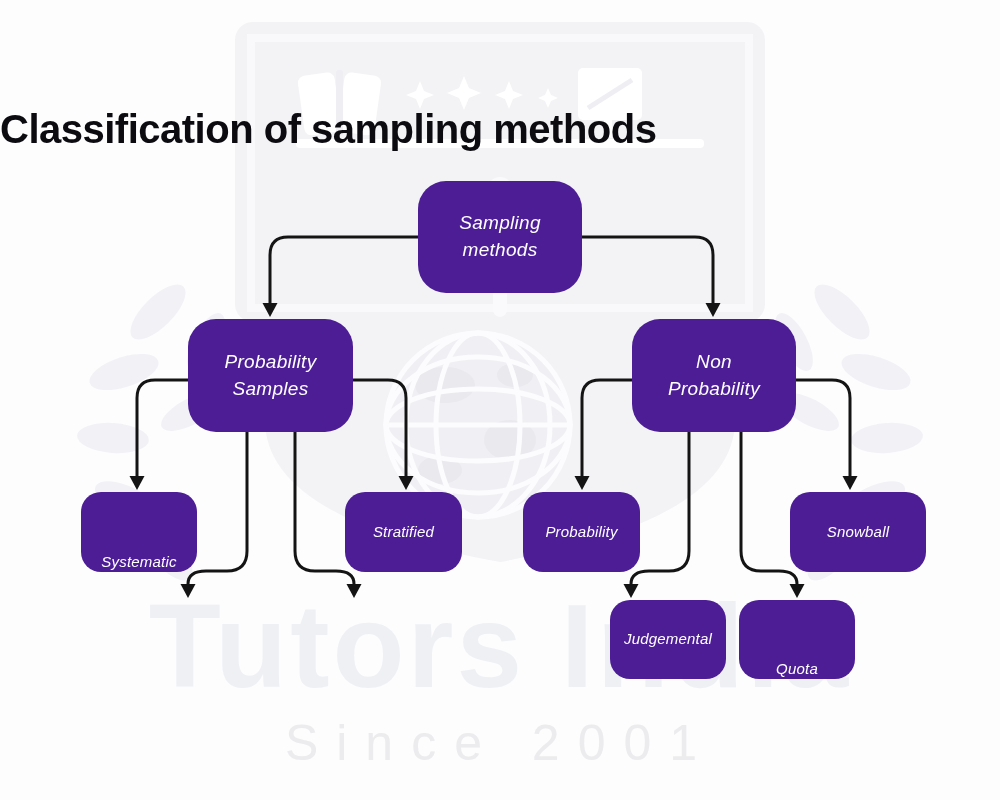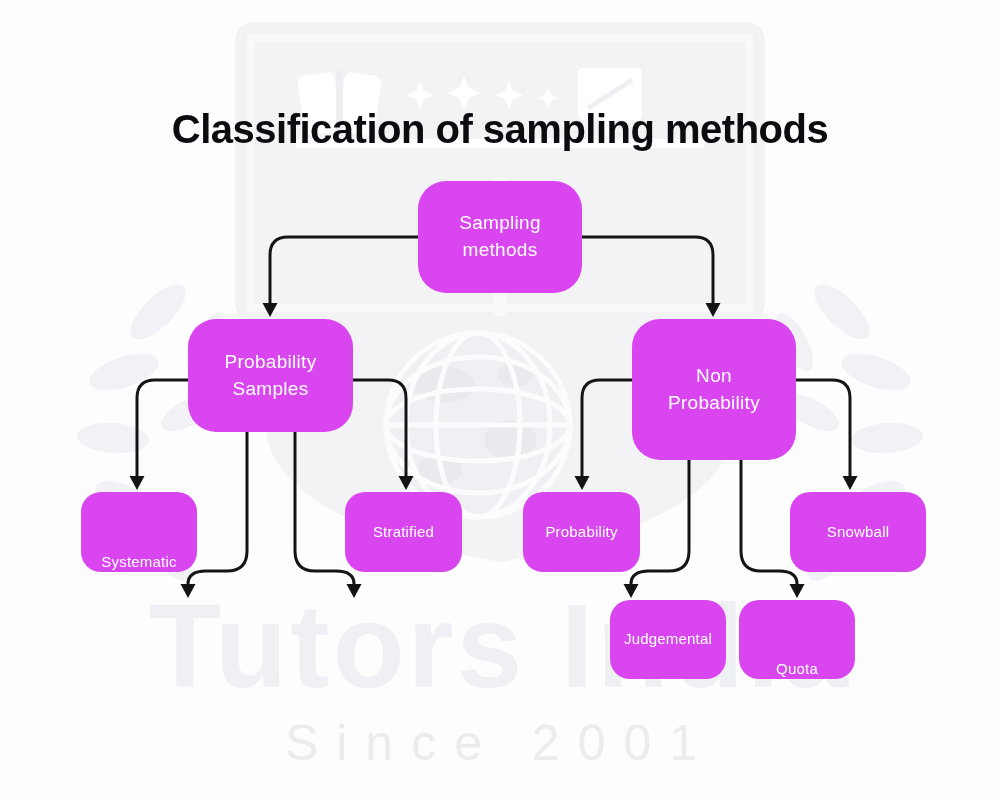--- a/index.html
+++ b/index.html
@@ -18,43 +18,44 @@
   }
   .wm-since {
     position:absolute; left:0; right:0; top:714px; z-index:1;
     text-align:center; font-size:50px; font-weight:400;
     letter-spacing:18px; color:#ececee; white-space:nowrap;
   }
 
   
   .title {
     position:absolute; left:0; right:0; top:80px; z-index:4;
-    text-align:center; font-size:40px; font-weight:700;
+    font-size:40px; font-weight:700;
     letter-spacing:-0.5px; color:#0b0b10;
   }
 
   
   .edges-svg { position:absolute; left:0; top:0; z-index:2; }
   .edge { fill:none; stroke:#141414; stroke-width:3; }
   .arrow { fill:#141414; stroke:none; }
 
   
   .node {
     position:absolute; z-index:3;
-    background:#d946ef; color:#ffffff;
+    background:#4c1d95; color:#ffffff;
     display:flex; align-items:center; justify-content:center;
     text-align:center;
+    font-style:italic;
   }
   .node span { white-space:pre-line; }
   .lvl1 { border-radius:28px; font-size:19px; line-height:1.4; letter-spacing:.3px; }
   .leaf { border-radius:20px; font-size:15px; line-height:1.35; letter-spacing:.2px; }
 
   #node-sampling     { left:418px; top:181px; width:164px; height:112px; }
   #node-probability  { left:188px; top:319px; width:165px; height:113px; }
-  #node-nonprob      { left:632px; top:319px; width:164px; height:141px; }
+  #node-nonprob      { left:632px; top:319px; width:164px; height:113px; }
   #node-systematic   { left:81px;  top:492px; width:116px; height:80px;align-items:flex-end; }
   #node-stratified   { left:345px; top:492px; width:117px; height:80px; }
   #node-convenience  { left:523px; top:492px; width:117px; height:80px; }
   #node-snowball     { left:790px; top:492px; width:136px; height:80px; }
   #node-cluster      { left:131px; top:600px; width:114px; height:79px; }
   #node-simplerandom { left:297px; top:600px; width:114px; height:79px; }
   #node-judgemental  { left:574px; top:600px; width:116px; height:79px;margin-left:36px; }
   #node-quota        { left:739px; top:600px; width:116px; height:79px;align-items:flex-end; }
 </style>
 </head>

